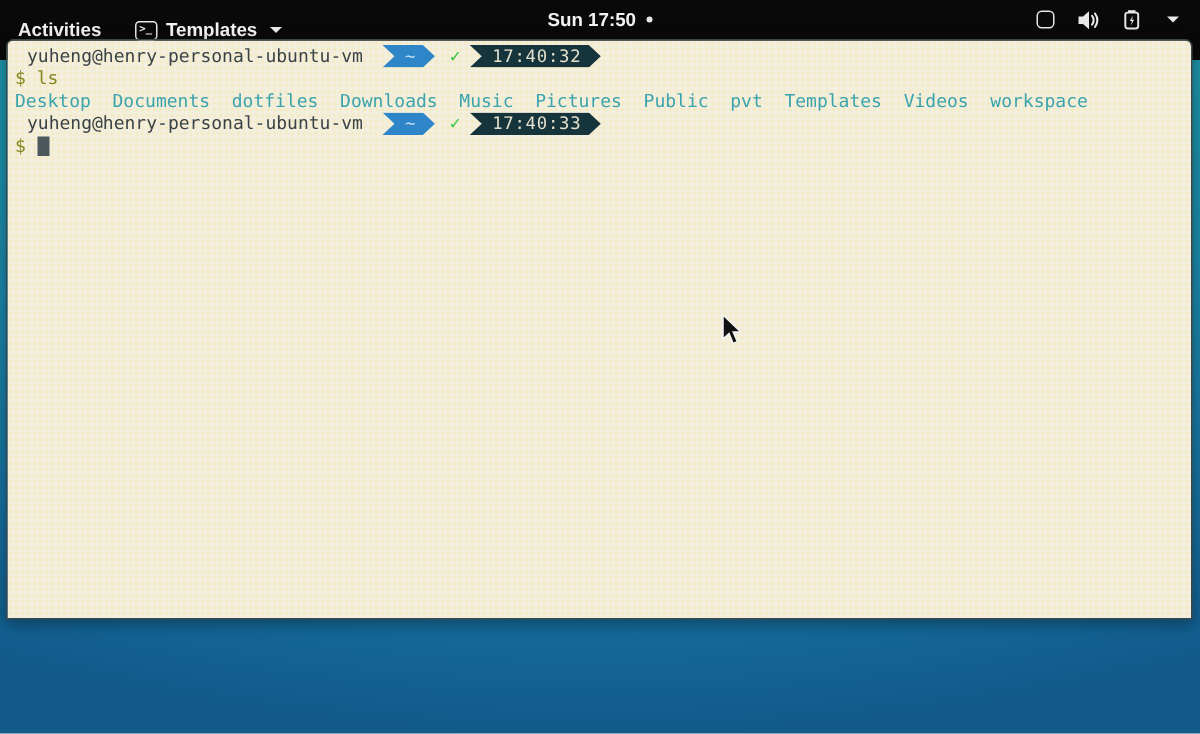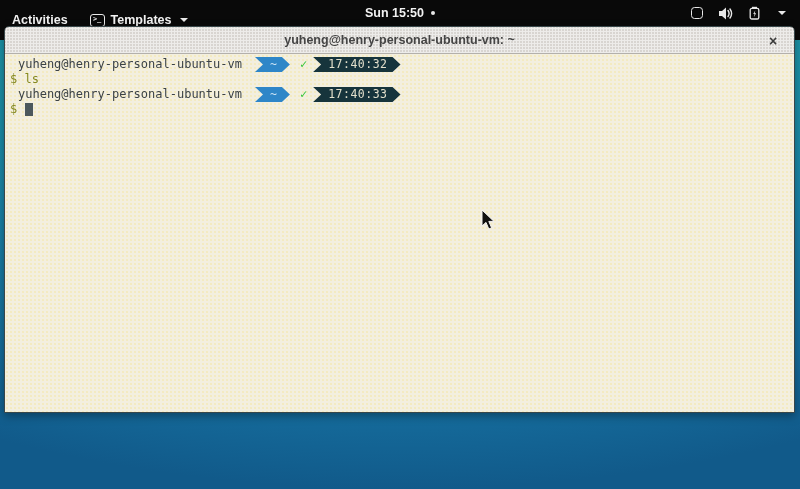--- a/index.html
+++ b/index.html
@@ -110,21 +110,21 @@
   <div class="topbar-left">
     <div class="activities">Activities</div>
     <div class="appmenu">
       <span class="term-mini-icon">&gt;_</span>
       <span>Templates</span>
       <span class="caret-down"></span>
     </div>
   </div>
 
   <div class="clock-wrap">
-    <span class="clock">Sun 15:50</span>
+    <span class="clock">Sun 17:50</span>
     <span class="notif-dot"></span>
   </div>
 
   <div class="topbar-right">
     <span class="tray-icon">
       <span class="screen-glyph"></span>
     </span>
     <span class="tray-icon">
       <svg width="15" height="13" viewBox="0 0 15 13">
         <polygon points="1,4 4,4 8,0.5 8,12.5 4,9 1,9" fill="#e8e8e8"></polygon>
@@ -137,38 +137,35 @@
         <rect x="4" y="0.8" width="5" height="1.4" fill="#e8e8e8"></rect>
         <rect x="2.2" y="2.4" width="8.6" height="10.6" rx="1.6" fill="none" stroke="#e8e8e8" stroke-width="1.3"></rect>
         <polygon points="7.3,4.4 5.2,8 6.6,8 5.8,11.2 8.1,7.2 6.7,7.2" fill="#e8e8e8"></polygon>
       </svg>
     </span>
     <span class="caret-down"></span>
   </div>
 </div>
 
 <div class="window">
-  <div class="titlebar">
-    <span>yuheng@henry-personal-ubuntu-vm: ~</span>
-    <span class="close-btn">×</span>
-  </div>
 
   <div class="content">
 
     <div class="trow">
       <span class="userhost">yuheng@henry-personal-ubuntu-vm</span>
       <span class="ribbon blue">~</span>
       <span class="check">✓</span>
       <span class="ribbon dark">17:40:32</span>
     </div>
 
     <div class="trow cmd-row">
       <span class="olive">$</span><span> </span><span class="olive">ls</span>
     </div>
 
+    <div class="trow ls-row">Desktop  Documents  dotfiles  Downloads  Music  Pictures  Public  pvt  Templates  Videos  workspace</div>
 
     <div class="trow">
       <span class="userhost">yuheng@henry-personal-ubuntu-vm</span>
       <span class="ribbon blue">~</span>
       <span class="check">✓</span>
       <span class="ribbon dark">17:40:33</span>
     </div>
 
     <div class="cursor-row">
       <span class="olive">$</span>

